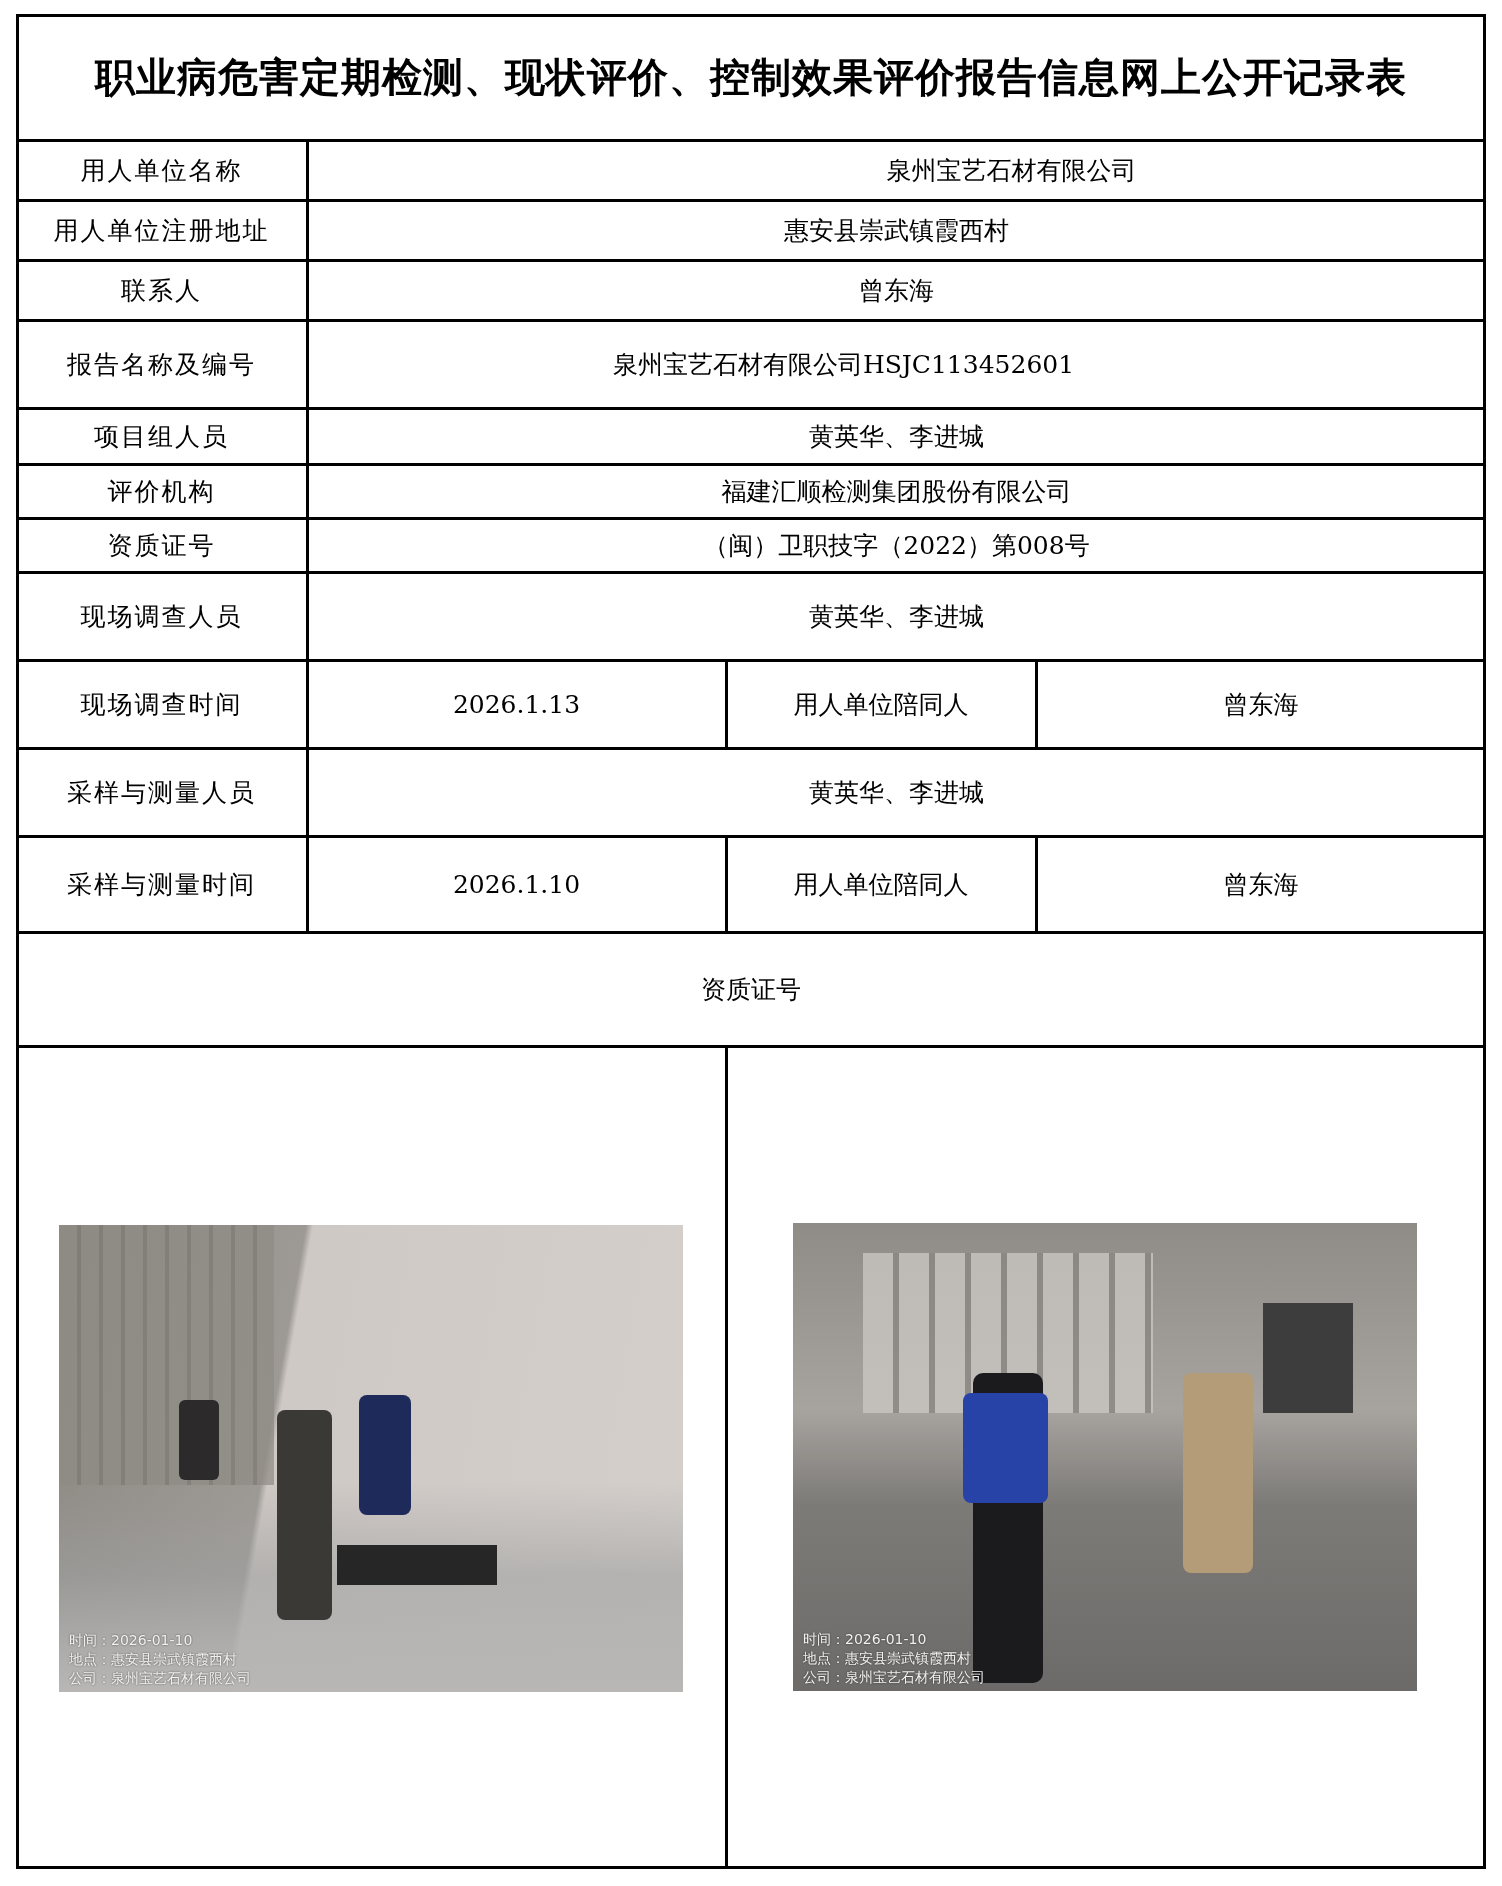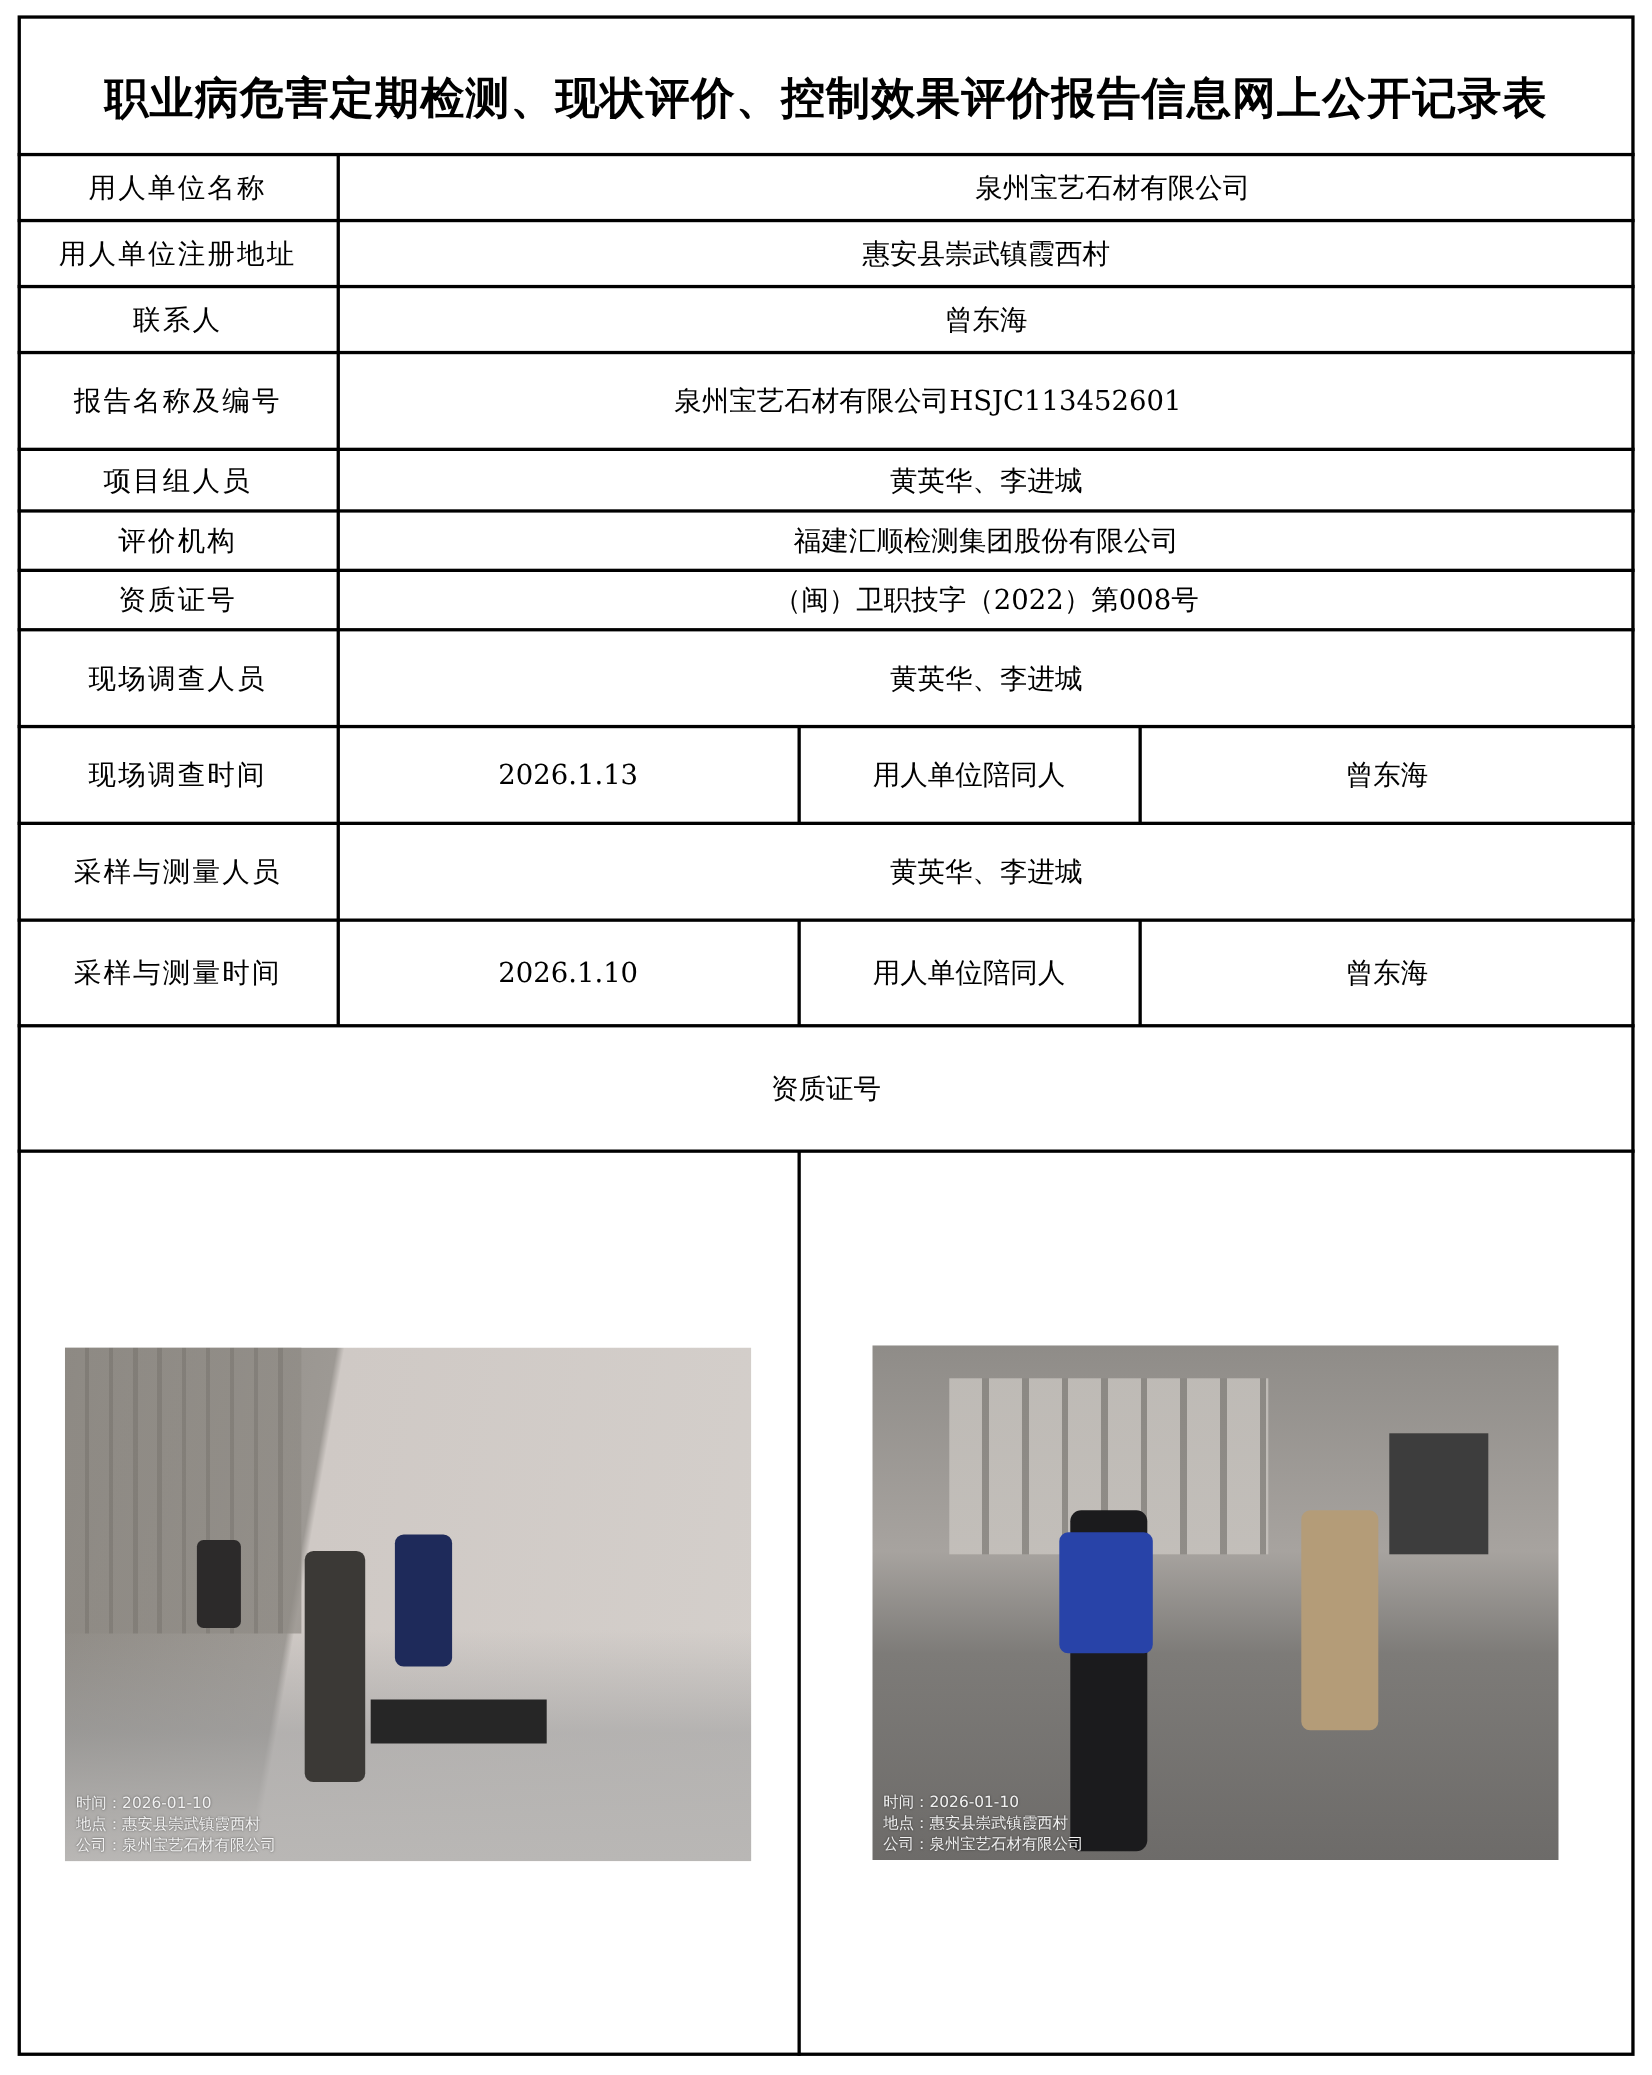--- a/index.html
+++ b/index.html
@@ -4,21 +4,21 @@
 <style>
   html, body { margin:0; padding:0; background:#ffffff; }
   body { width:1502px; height:1886px; position:relative; overflow:hidden;
          font-family:"DejaVu Serif", "Liberation Serif", serif; color:#000; }
   .frame { position:absolute; left:16px; top:14px; width:1470px; height:1855px;
            border:3px solid #000; box-sizing:border-box; }
   .hline { position:absolute; left:16px; width:1470px; height:3px; background:#000; }
   .vline { position:absolute; width:3px; background:#000; }
   .cell { position:absolute; display:flex; align-items:center; justify-content:center;
           text-align:center; box-sizing:border-box; white-space:nowrap; }
-  .title { font-size:40px; font-weight:bold; letter-spacing:1px;margin-top:12px; }
+  .title { font-size:40px; font-weight:bold; letter-spacing:1px; }
   .label { font-size:25px; letter-spacing:2px;text-align:center; }
   .value { font-size:25px; }
   .photo { position:absolute; overflow:hidden; }
   .photo .scene { position:absolute; inset:0; }
   .caption { position:absolute; left:10px; bottom:4px; color:#f2f2f2;
              font-family:"DejaVu Sans","Liberation Sans",sans-serif; font-weight:normal;
              font-size:14px; line-height:19px; text-shadow:0 0 2px rgba(0,0,0,.6); }
 </style>
 </head>
 <body>

